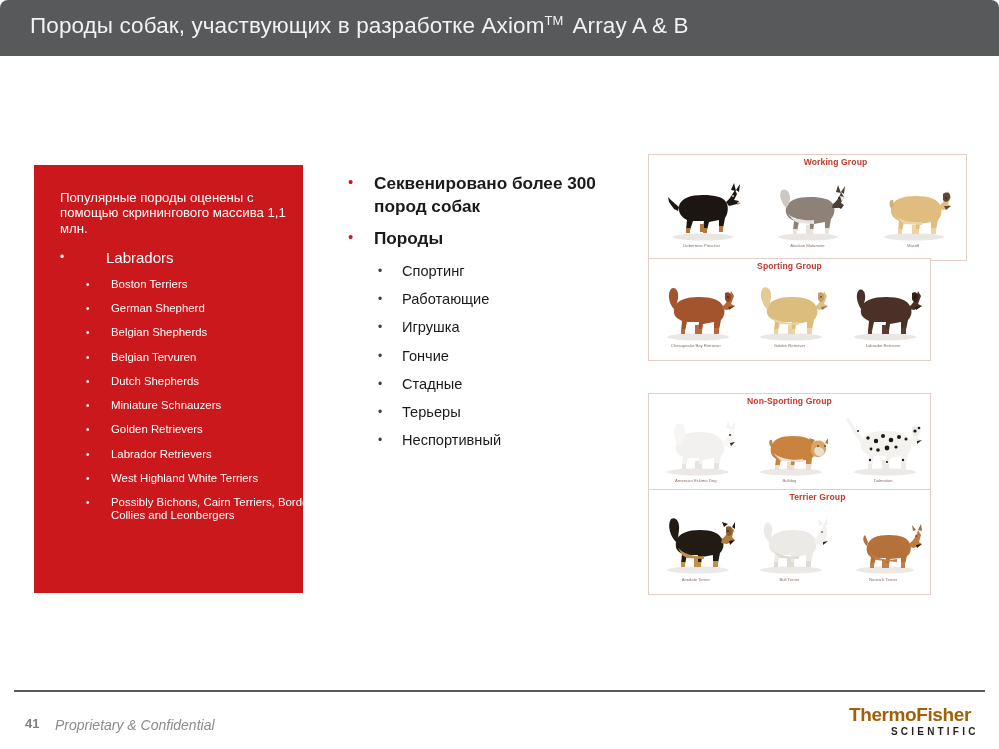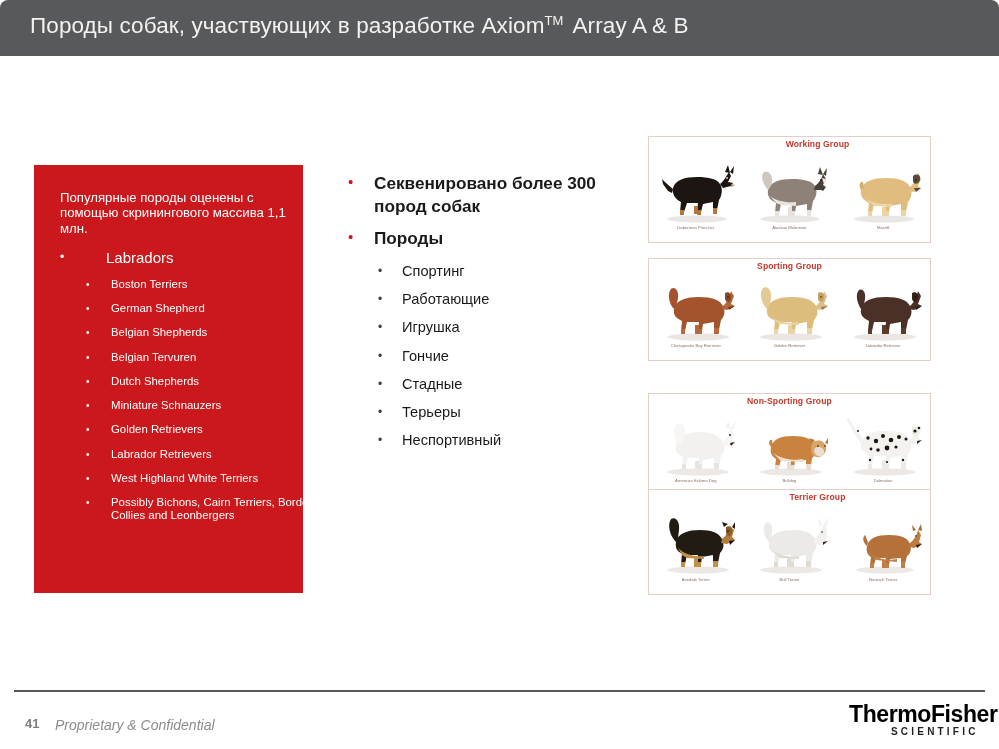--- a/index.html
+++ b/index.html
@@ -155,21 +155,21 @@
 
   
   .dog-panel {
     position: absolute;
     left: 648px;
     width: 281px;
     background: #ffffff;
     border: 1px solid #e4cfc7;
     overflow: hidden;
   }
-  .dog-panel.pan0 { top: 136px;  height: 105px; }
+  .dog-panel.pan0 { top: 154px;  height: 105px; padding-left: 36px; }
   .dog-panel.pan1 { top: 258px;  height: 101px; }
   .dog-panel.pan2 { top: 393px;  height: 101px; }
   .dog-panel.pan3 { top: 489px;  height: 104px; }
 
   .dog-group-title {
     position: absolute;
     left: 0;
     right: 0;
     top: 2px;
     text-align: center;
@@ -231,23 +231,23 @@
     color: #8c8c8c;
   }
   #logo {
     position: absolute;
     left: 849px;
     top: 705px;
     width: 120px;
     text-align: left;
   }
   #logo-thermo {
-    font-size: 23px;
+    font-size: 19px;
     font-weight: bold;
-    color: #000000;
+    color: #a16207;
     letter-spacing: -0.4px;
     line-height: 19px;
     white-space: nowrap;
   }
   #logo-sci {
     font-size: 10px;
     font-weight: bold;
     color: #231f20;
     letter-spacing: 3.2px;
     line-height: 13px;

